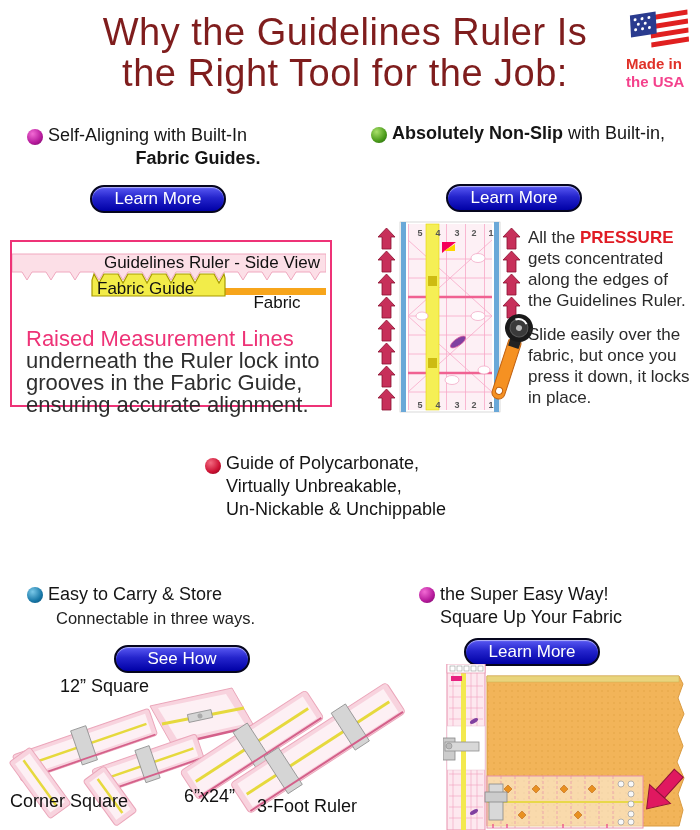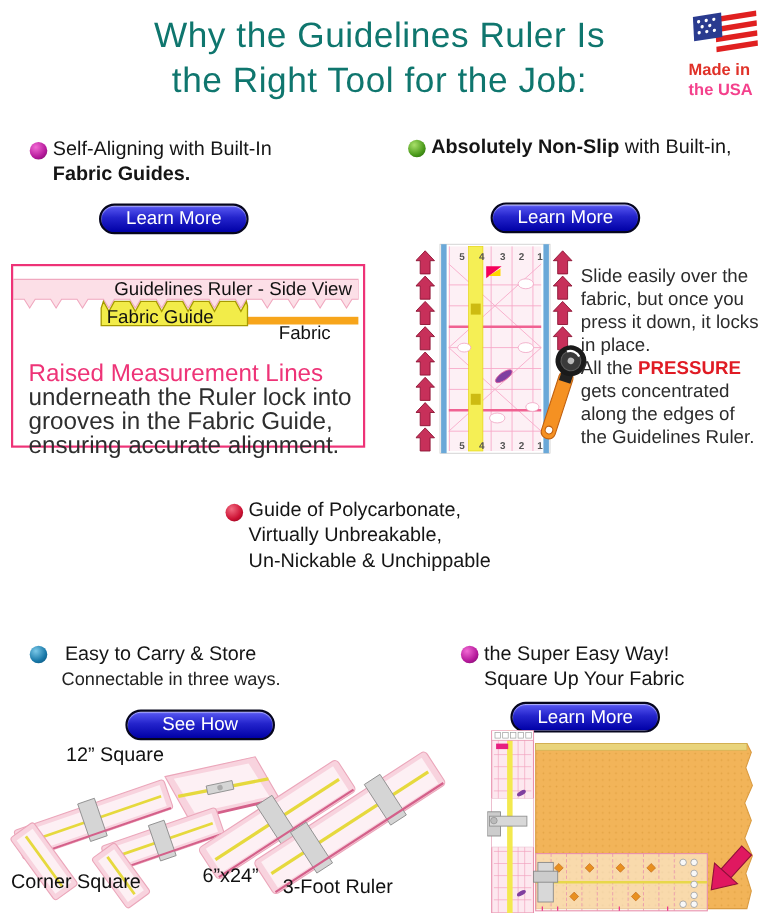--- a/index.html
+++ b/index.html
@@ -1,30 +1,30 @@
 <!DOCTYPE html>
 <html><head>
 <meta charset="utf-8">
 <style>
   html,body{margin:0;padding:0;background:#fff;}
   #page{position:relative;width:700px;height:830px;background:#fff;overflow:hidden;
         font-family:"Liberation Sans",sans-serif;color:#151515;}
   .abs{position:absolute;}
-  .title{width:690px;left:0;top:12px;text-align:center;color:#0f766e;
-         font-size:32px;line-height:41px;font-weight:400;letter-spacing:.5px;}
+  .title{width:690px;left:0;top:12px;text-align:center;color:#7f1d1d;
+         font-size:38px;line-height:41px;font-weight:400;letter-spacing:.5px;}
   .madein{left:626px;top:55px;width:72px;font-size:15px;line-height:18px;font-weight:700;}
   .madein .l1{color:#e03128;}
   .madein .l2{color:#f4418c;}
   .ball{width:16px;height:16px;border-radius:50%;}
   .ball.magenta{background:radial-gradient(circle at 35% 30%,#f26ad4,#b5199b 60%,#6d0a5e);}
   .ball.green{background:radial-gradient(circle at 35% 30%,#a9e06a,#4a9a1a 60%,#1c5c08);}
   .ball.red{background:radial-gradient(circle at 35% 30%,#f26a80,#cc1133 60%,#7a0018);}
   .ball.blue{background:radial-gradient(circle at 35% 30%,#7ac8e8,#1878a8 60%,#084a70);}
   .btext{font-size:18px;line-height:23px;color:#151515;}
-  .b{font-weight:700;}
+  .b{font-weight:700;text-align:center;}
   .pill{display:flex;align-items:center;justify-content:center;
         width:132px;height:24px;border-radius:14px;
         background:linear-gradient(#5a5af4,#2424cc 45%,#0000a6);
         border:2px solid #06061e;color:#fff;font-size:17px;cursor:pointer;
         box-shadow:inset 0 1px 1px rgba(255,255,255,.55);}
   .diagram-box{left:10px;top:240px;width:318px;height:163px;border:2px solid #ee3377;background:#fff;}
   .sv-title{left:40px;top:11px;width:268px;text-align:right;font-size:17px;color:#111;}
   .sv-label{font-size:17px;color:#111;}
   .caption{left:14px;top:86px;width:302px;font-size:22px;line-height:22px;color:#2e2e2e;}
   .caption .hl{color:#ee3377;}
@@ -181,33 +181,33 @@
       <rect x="9" y="24" width="11" height="12" fill="#222222"></rect>
       <circle cx="14" cy="16" r="14" fill="#1a1a1a"></circle>
       <circle cx="14" cy="16" r="9" fill="#3a3a3a" stroke="#5a5a5a" stroke-width="1"></circle>
       <path d="M8,9 A9,9 0 0 1 20,10" fill="none" stroke="#ffffff" stroke-width="2"></path>
       <circle cx="14" cy="16" r="3" fill="#bbbbbb"></circle>
       <circle cx="14.5" cy="82" r="3.5" fill="#ffffff" stroke="#c06010" stroke-width="1"></circle>
     </g>
   </svg>
 
   <div class="abs ptext">
+    <div><span>All the </span><span class="red">PRESSURE</span><span> gets concentrated along the edges of the Guidelines Ruler.</span></div>
     <div style="margin-top:13px;">Slide easily over the fabric, but once you press it down, it locks in place.</div>
-    <div><span>All the </span><span class="red">PRESSURE</span><span> gets concentrated along the edges of the Guidelines Ruler.</span></div>
   </div>
 
   <div class="abs ball red" style="left:205px;top:458px;"></div>
   <div class="abs btext" style="left:226px;top:452px;width:280px;">
     <div>Guide of Polycarbonate,</div>
     <div>Virtually Unbreakable,</div>
     <div>Un-Nickable &amp; Unchippable</div>
   </div>
 
   <div class="abs ball blue" style="left:27px;top:587px;"></div>
-  <div class="abs btext" style="left:59px;top:583px;width:240px;">Easy to Carry &amp; Store</div>
+  <div class="abs btext" style="left:48px;top:583px;width:240px;">Easy to Carry &amp; Store</div>
   <div class="abs small" style="left:56px;top:609px;width:240px;">Connectable in three ways.</div>
   <div class="abs pill" style="left:114px;top:645px;">See How</div>
 
   <svg class="abs" style="left:0;top:668px;" width="410" height="162" viewBox="0 0 410 162">
 
     <g>
       <polygon points="150,38 232,20 254,58 172,77" fill="#f8d3de" stroke="#eba6ba" stroke-width="1"></polygon>
       <polygon points="158,40 226,26 245,56 177,71" fill="#fdf0f4"></polygon>
       <line x1="162" y1="56" x2="244" y2="40" stroke="#e6d93d" stroke-width="3"></line>
       <line x1="172" y1="77" x2="254" y2="58" stroke="#d4608a" stroke-width="2.5"></line>

